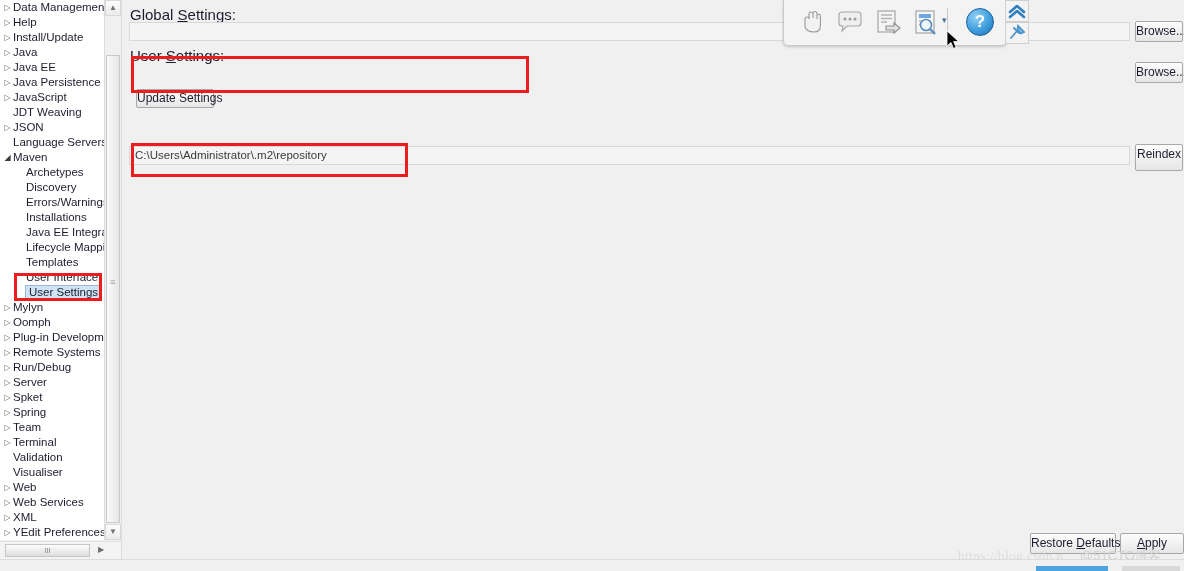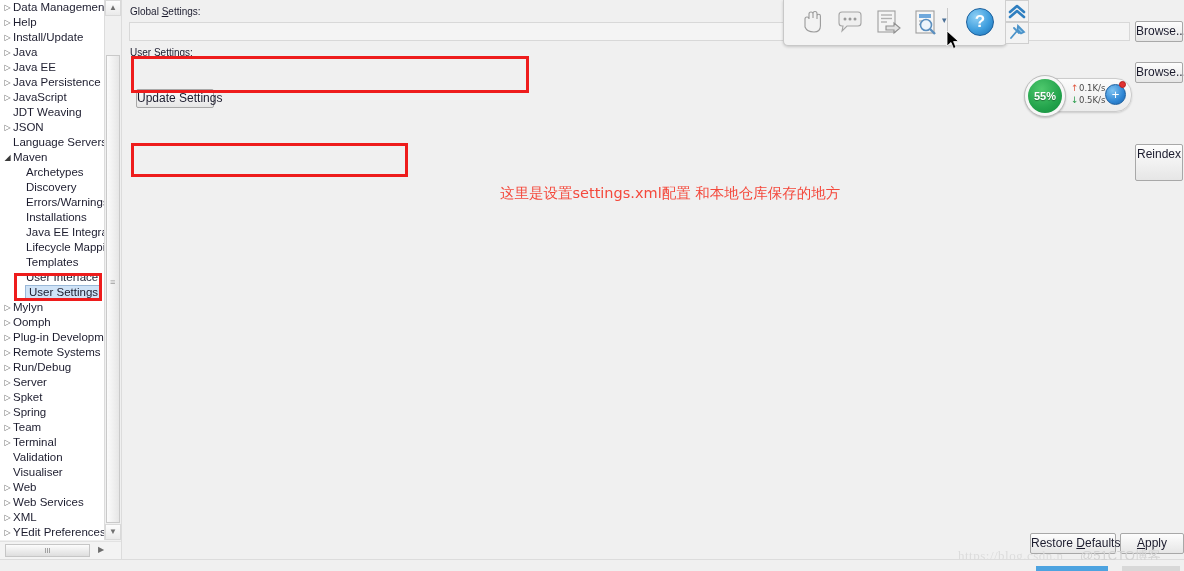--- a/index.html
+++ b/index.html
@@ -115,21 +115,21 @@
     position: absolute; left: 121px; top: 0;
     width: 1px; height: 560px;
     background: #dcdcdc;
   }
 
   
   #pane { position: absolute; left: 124px; top: 0; width: 1060px; height: 560px; }
 
   .field-label {
     position: absolute;
-    font-size: 10px;
+    font-size: 15px;
     color: #1c1c2e;
     white-space: nowrap;
   }
   .mn { text-decoration: underline; }
 
   .text-input {
     position: absolute;
     height: 19px;
     background: #ffffff;
     border: 1px solid #cdcdcd;
@@ -359,28 +359,28 @@
     <div class="text-input readonly" style="left:5px; top:22px; width:1001px;"></div>
     <div class="btn" style="left:1011px; top:21px; width:48px; height:21px; line-height:19px;">Browse...</div>
 
     <div class="field-label" style="left:6px; top:47px;">
       <span>User </span><span class="mn">S</span><span>ettings:</span>
     </div>
     <div class="btn" style="left:1011px; top:62px; width:48px; height:21px; line-height:19px;">Browse...</div>
 
     <div class="btn" style="left:12px; top:89px; width:78px; height:19px; line-height:17px;">Update Settings</div>
 
-    <div class="btn" style="left:1011px; top:144px; width:48px; height:37px; line-height:19px;">Reindex</div>
+    <div class="text-input readonly" style="left:5px; top:146px; width:1001px;">C:\Users\Administrator\.m2\repository</div>
+    <div class="btn" style="left:1011px; top:144px; width:48px; height:27px; line-height:19px;">Reindex</div>
   </div>
 
   <div class="redbox" style="left:131px; top:56px; width:398px; height:37px;"></div>
   <div class="redbox" style="left:131px; top:143px; width:277px; height:34px;"></div>
   <div class="redbox" style="left:14px; top:273px; width:88px; height:28px;"></div>
 
-  <div id="annot-text">这里是设置settings.xml配置  和本地仓库保存的地方</div>
 
   <div id="float-toolbar">
 
     <div class="tb-icon" style="left:12px;">
       <svg width="32" height="30" viewBox="0 0 32 30">
         <g fill="#f2f2f2" stroke="#9a9a9a" stroke-width="1.1">
           <path d="M9 20 L9 12 Q9 10 11 10 Q13 10 13 12 L13 7 Q13 5 15 5 Q17 5 17 7 L17 11 L17 6.5 Q17 4.5 19 4.5 Q21 4.5 21 6.5 L21 12 L21 9 Q21 7.3 22.7 7.3 Q24.4 7.3 24.4 9 L24.4 19 Q24.4 25 18 25 Q11 25 9 20 Z"></path>
         </g>
       </svg>
     </div>
@@ -439,33 +439,20 @@
       <svg width="22" height="20" viewBox="0 0 22 20">
         <g stroke="#4b93c9" stroke-width="1.8" fill="#8dc3e6">
           <path d="M12 3 L18 9 L15 10.5 L11.5 7 Z"></path>
           <line x1="11" y1="8" x2="5" y2="15" stroke-linecap="round"></line>
           <line x1="8" y1="5" x2="13" y2="10" stroke-linecap="round"></line>
         </g>
       </svg>
     </div>
   </div>
 
-  <div id="net-widget">
-    <div id="net-ring">
-      <div id="net-disc">55%</div>
-    </div>
-    <div class="net-row" id="net-up">
-      <span class="net-arrow up-arrow">↑</span><span>0.1K/s</span>
-    </div>
-    <div class="net-row" id="net-down">
-      <span class="net-arrow down-arrow">↓</span><span>0.5K/s</span>
-    </div>
-    <div id="net-plus">+</div>
-    <div id="net-dot"></div>
-  </div>
 
   <div id="bottom-sep"></div>
 
   <div class="btn" id="btn-restore">
     <span>Restore </span><span class="mn">D</span><span>efaults</span>
   </div>
   <div class="btn" id="btn-apply">
     <span></span><span class="mn">A</span><span>pply</span>
   </div>
 

